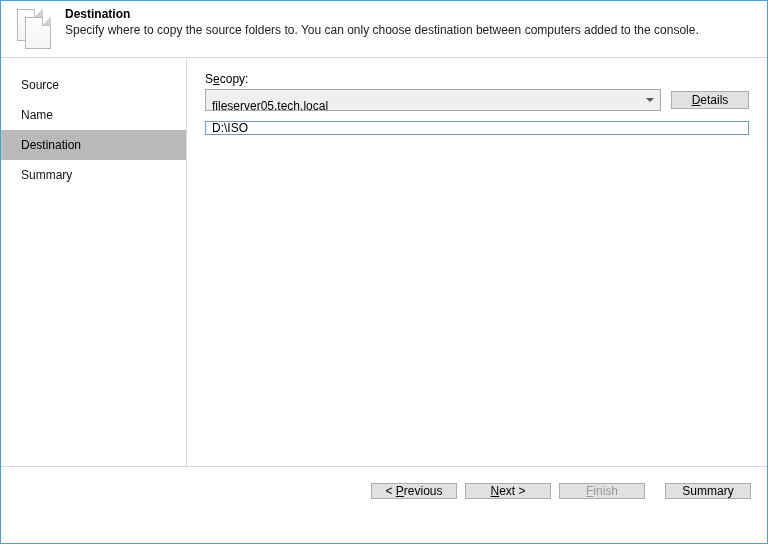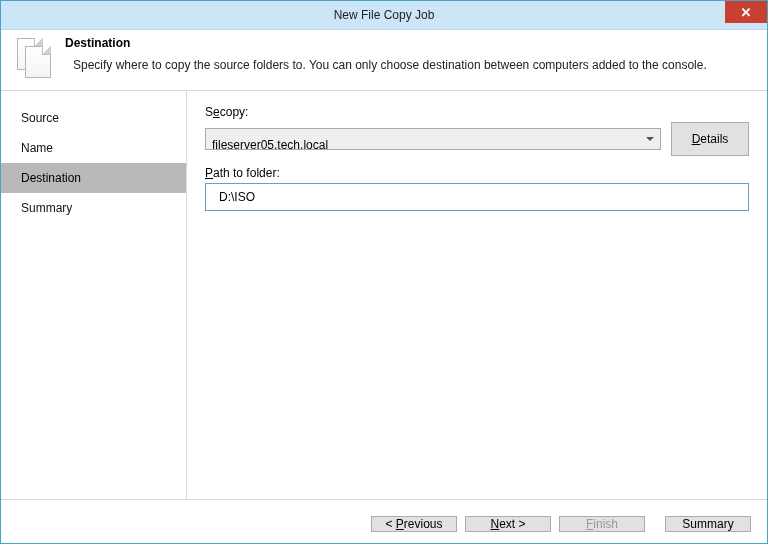--- a/index.html
+++ b/index.html
@@ -67,21 +67,21 @@
     background: linear-gradient(135deg,#fff 50%, #d0d0d0 50%);
     border-left: 1px solid #c0c0c0;
     border-bottom: 1px solid #c0c0c0;
   }
   .header-text h1 {
     margin: 0 0 2px 0;
     font-size: 12px;
     font-weight: bold;
   }
   .header-text p {
-    margin: 8px;
+    margin: 0;
     font-size: 12px;
     color: #222;
   }
   .body {
     display: flex;
     height: calc(544px - 28px - 58px - 48px - 2px);
   }
   .sidebar {
     width: 186px;
     border-right: 1px solid #d9d9d9;
@@ -127,31 +127,31 @@
   }
   .server-select::after {
     content: "";
     position: absolute; right: 6px; top: 50%; transform: translateY(-50%);
     border-left: 4px solid transparent;
     border-right: 4px solid transparent;
     border-top: 4px solid #555;
   }
   .path-input {
     flex: 1;
-    height: 28px;
+    height: 14px;
     border: 1px solid #6a9bd2;
     box-sizing: border-box;
-    padding: 0 13px;
+    padding: 0 6px;
     font-size: 12px;
     font-family: inherit;
     outline: none;
   }
   .side-btn {
     width: 78px;
-    height: 34px;
+    height: 18px;
     margin-left: 10px;
     background: #e1e1e1;
     border: 1px solid #acacac;
     font-size: 12px;
     font-family: inherit;
     cursor: default;
     padding: 0;
   }
   .footer {
     height: 48px;
@@ -175,26 +175,20 @@
   .footer-btn.disabled {
     color: #9a9a9a;
   }
   .footer-gap { width: 4px; }
 </style>
 </head>
 <body>
 
 <div class="outer-frame">
 
-  <div class="titlebar">
-    <span class="titlebar-title">New File Copy Job</span>
-    <div class="titlebar-close">
-      <span>✕</span>
-    </div>
-  </div>
 
   <div class="header">
     <div class="header-icon">
       <div class="page-sheet back">
           <div class="page-fold"></div>
         </div>
       <div class="page-sheet front">
           <div class="page-fold"></div>
         </div>
     </div>
@@ -216,21 +210,20 @@
     <div class="content">
 
       <span class="field-label"><span>S</span><span class="underline">e</span><span>copy:</span></span>
       <div class="field-row">
         <div class="server-select">
           <span>fileserver05.tech.local</span>
         </div>
         <button class="side-btn"><span class="underline">D</span><span>etails</span></button>
       </div>
 
-      <span class="field-label"><span class="underline">P</span><span>ath to folder:</span></span>
       <div class="field-row">
         <input class="path-input" type="text" value="D:\ISO" style="">
       </div>
 
     </div>
 
   </div>
 
   <div class="footer">
     <button class="footer-btn"><span>&lt; </span><span class="underline">P</span><span>revious</span></button>

